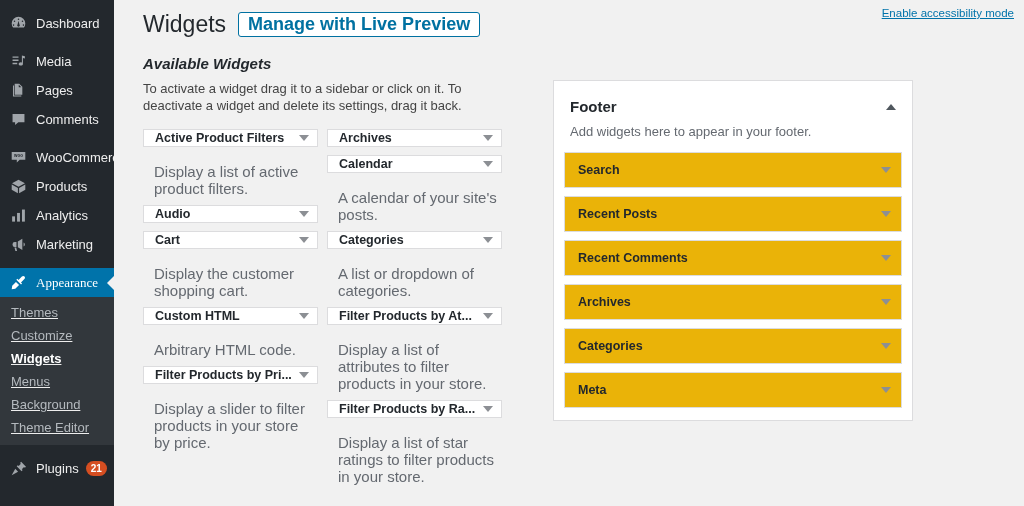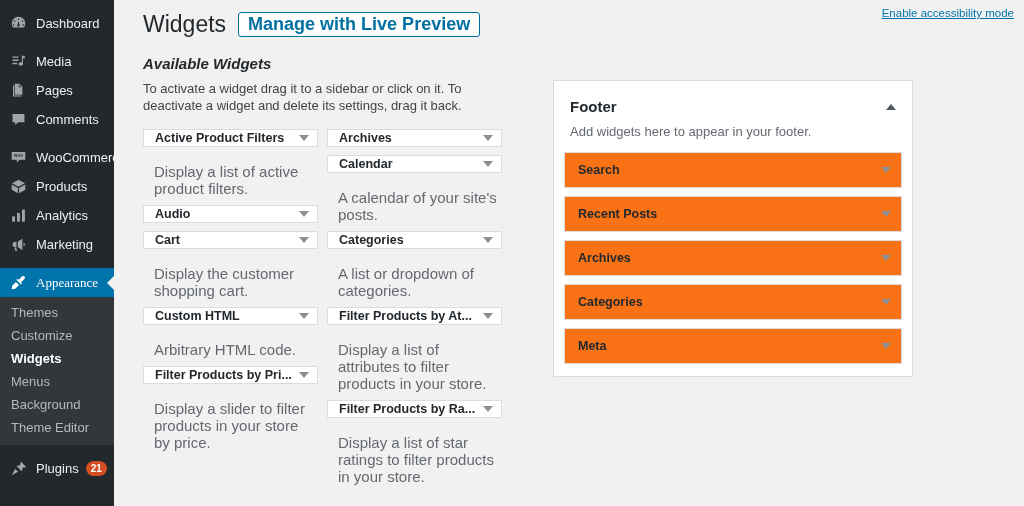--- a/index.html
+++ b/index.html
@@ -46,21 +46,21 @@
     border-right: 8px solid #f1f1f1;
   }
   .mi-icon {
     width: 18px; height: 18px;
     display: inline-flex; align-items: center; justify-content: center;
     flex: 0 0 18px;
   }
   .mi-icon svg { width: 17px; height: 17px; fill: #a0a5aa; display:block; }
   .menu-item.current .mi-icon svg { fill: #fff; }
 
-  .submenu { background: #32373c; padding: 4px 0 6px 0; }
+  .submenu { background: #32373c; padding: 4px 0 6px 0; text-decoration: underline; }
   .submenu-item {
     display: block;
     padding: 3px 0 3px 11px;
     font-size: 13px;
     color: #b4b9be;
     line-height: 17px;
     cursor: pointer;
     white-space: nowrap;
   }
   .submenu-item.current { color: #fff; font-weight: bold; }
@@ -207,21 +207,21 @@
   .panel-head .chev { margin-top: 7px; }
   .panel-desc {
     font-size: 13px;
     color: #646970;
     padding: 6px 6px 0 6px;
     line-height: 17px;
   }
   .panel-widgets { margin-top: 12px; }
   .panel-widget {
     border: 1px solid #dcdcde;
-    background: #f97316;
+    background: #eab308;
     height: 36px;
     display: flex;
     align-items: center;
     padding: 0 10px 0 13px;
     margin-bottom: 8px;
     cursor: move;
   }
   .panel-widget:last-child { margin-bottom: 0; }
   .panel-widget .wname {
     font-size: 12.5px;
@@ -437,20 +437,24 @@
         <div class="panel-widgets" id="footer-widgets">
             <div class="panel-widget">
               <span class="wname">Search</span>
               <span class="chev"></span>
             </div>
             <div class="panel-widget">
               <span class="wname">Recent Posts</span>
               <span class="chev"></span>
             </div>
             <div class="panel-widget">
+              <span class="wname">Recent Comments</span>
+              <span class="chev"></span>
+            </div>
+            <div class="panel-widget">
               <span class="wname">Archives</span>
               <span class="chev"></span>
             </div>
             <div class="panel-widget">
               <span class="wname">Categories</span>
               <span class="chev"></span>
             </div>
             <div class="panel-widget">
               <span class="wname">Meta</span>
               <span class="chev"></span>

